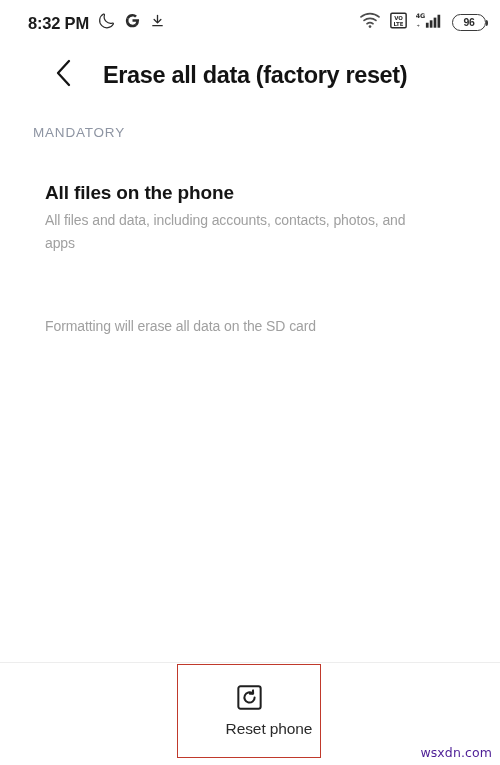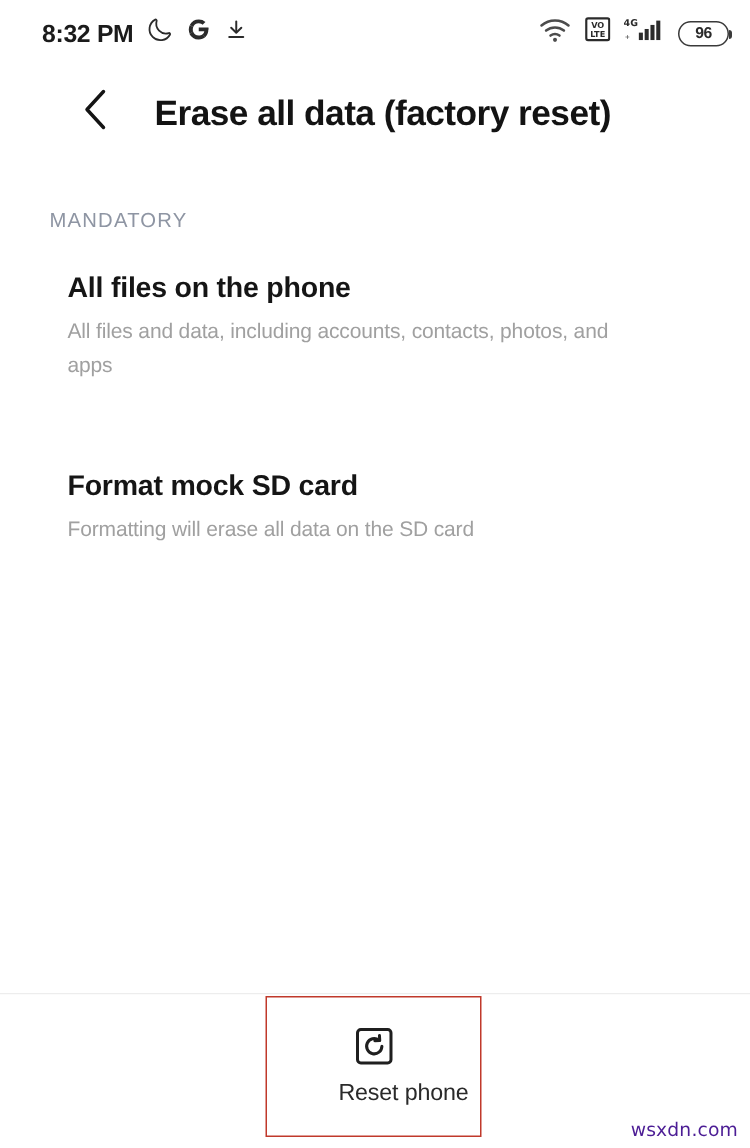--- a/index.html
+++ b/index.html
@@ -100,21 +100,21 @@
     font-size: 23.5px;
     font-weight: bold;
     color: #131313;
     letter-spacing: -0.35px;
     margin-left: 13px;
   }
 
   
   .section-label {
     position: absolute;
-    top: 139px;
+    top: 125px;
     left: 33px;
     font-size: 13.5px;
     font-weight: normal;
     color: #8e95a3;
     letter-spacing: 0.8px;
   }
 
   
   .list {
     position: absolute;
@@ -294,21 +294,20 @@
   <div class="section-label">MANDATORY</div>
 
   <div class="list">
 
     <div class="list-item">
       <div class="item-title">All files on the phone</div>
       <div class="item-sub">All files and data, including accounts, contacts, photos, and apps</div>
     </div>
 
     <div class="list-item">
-      <div class="item-title">Format mock SD card</div>
       <div class="item-sub">Formatting will erase all data on the SD card</div>
     </div>
   </div>
 
   <div class="bottom-divider"></div>
   <div class="bottom-bar"></div>
 
   <div class="reset-btn">
     <span class="reset-icon-wrap">
       <svg width="25" height="25" viewBox="0 0 26 26">

